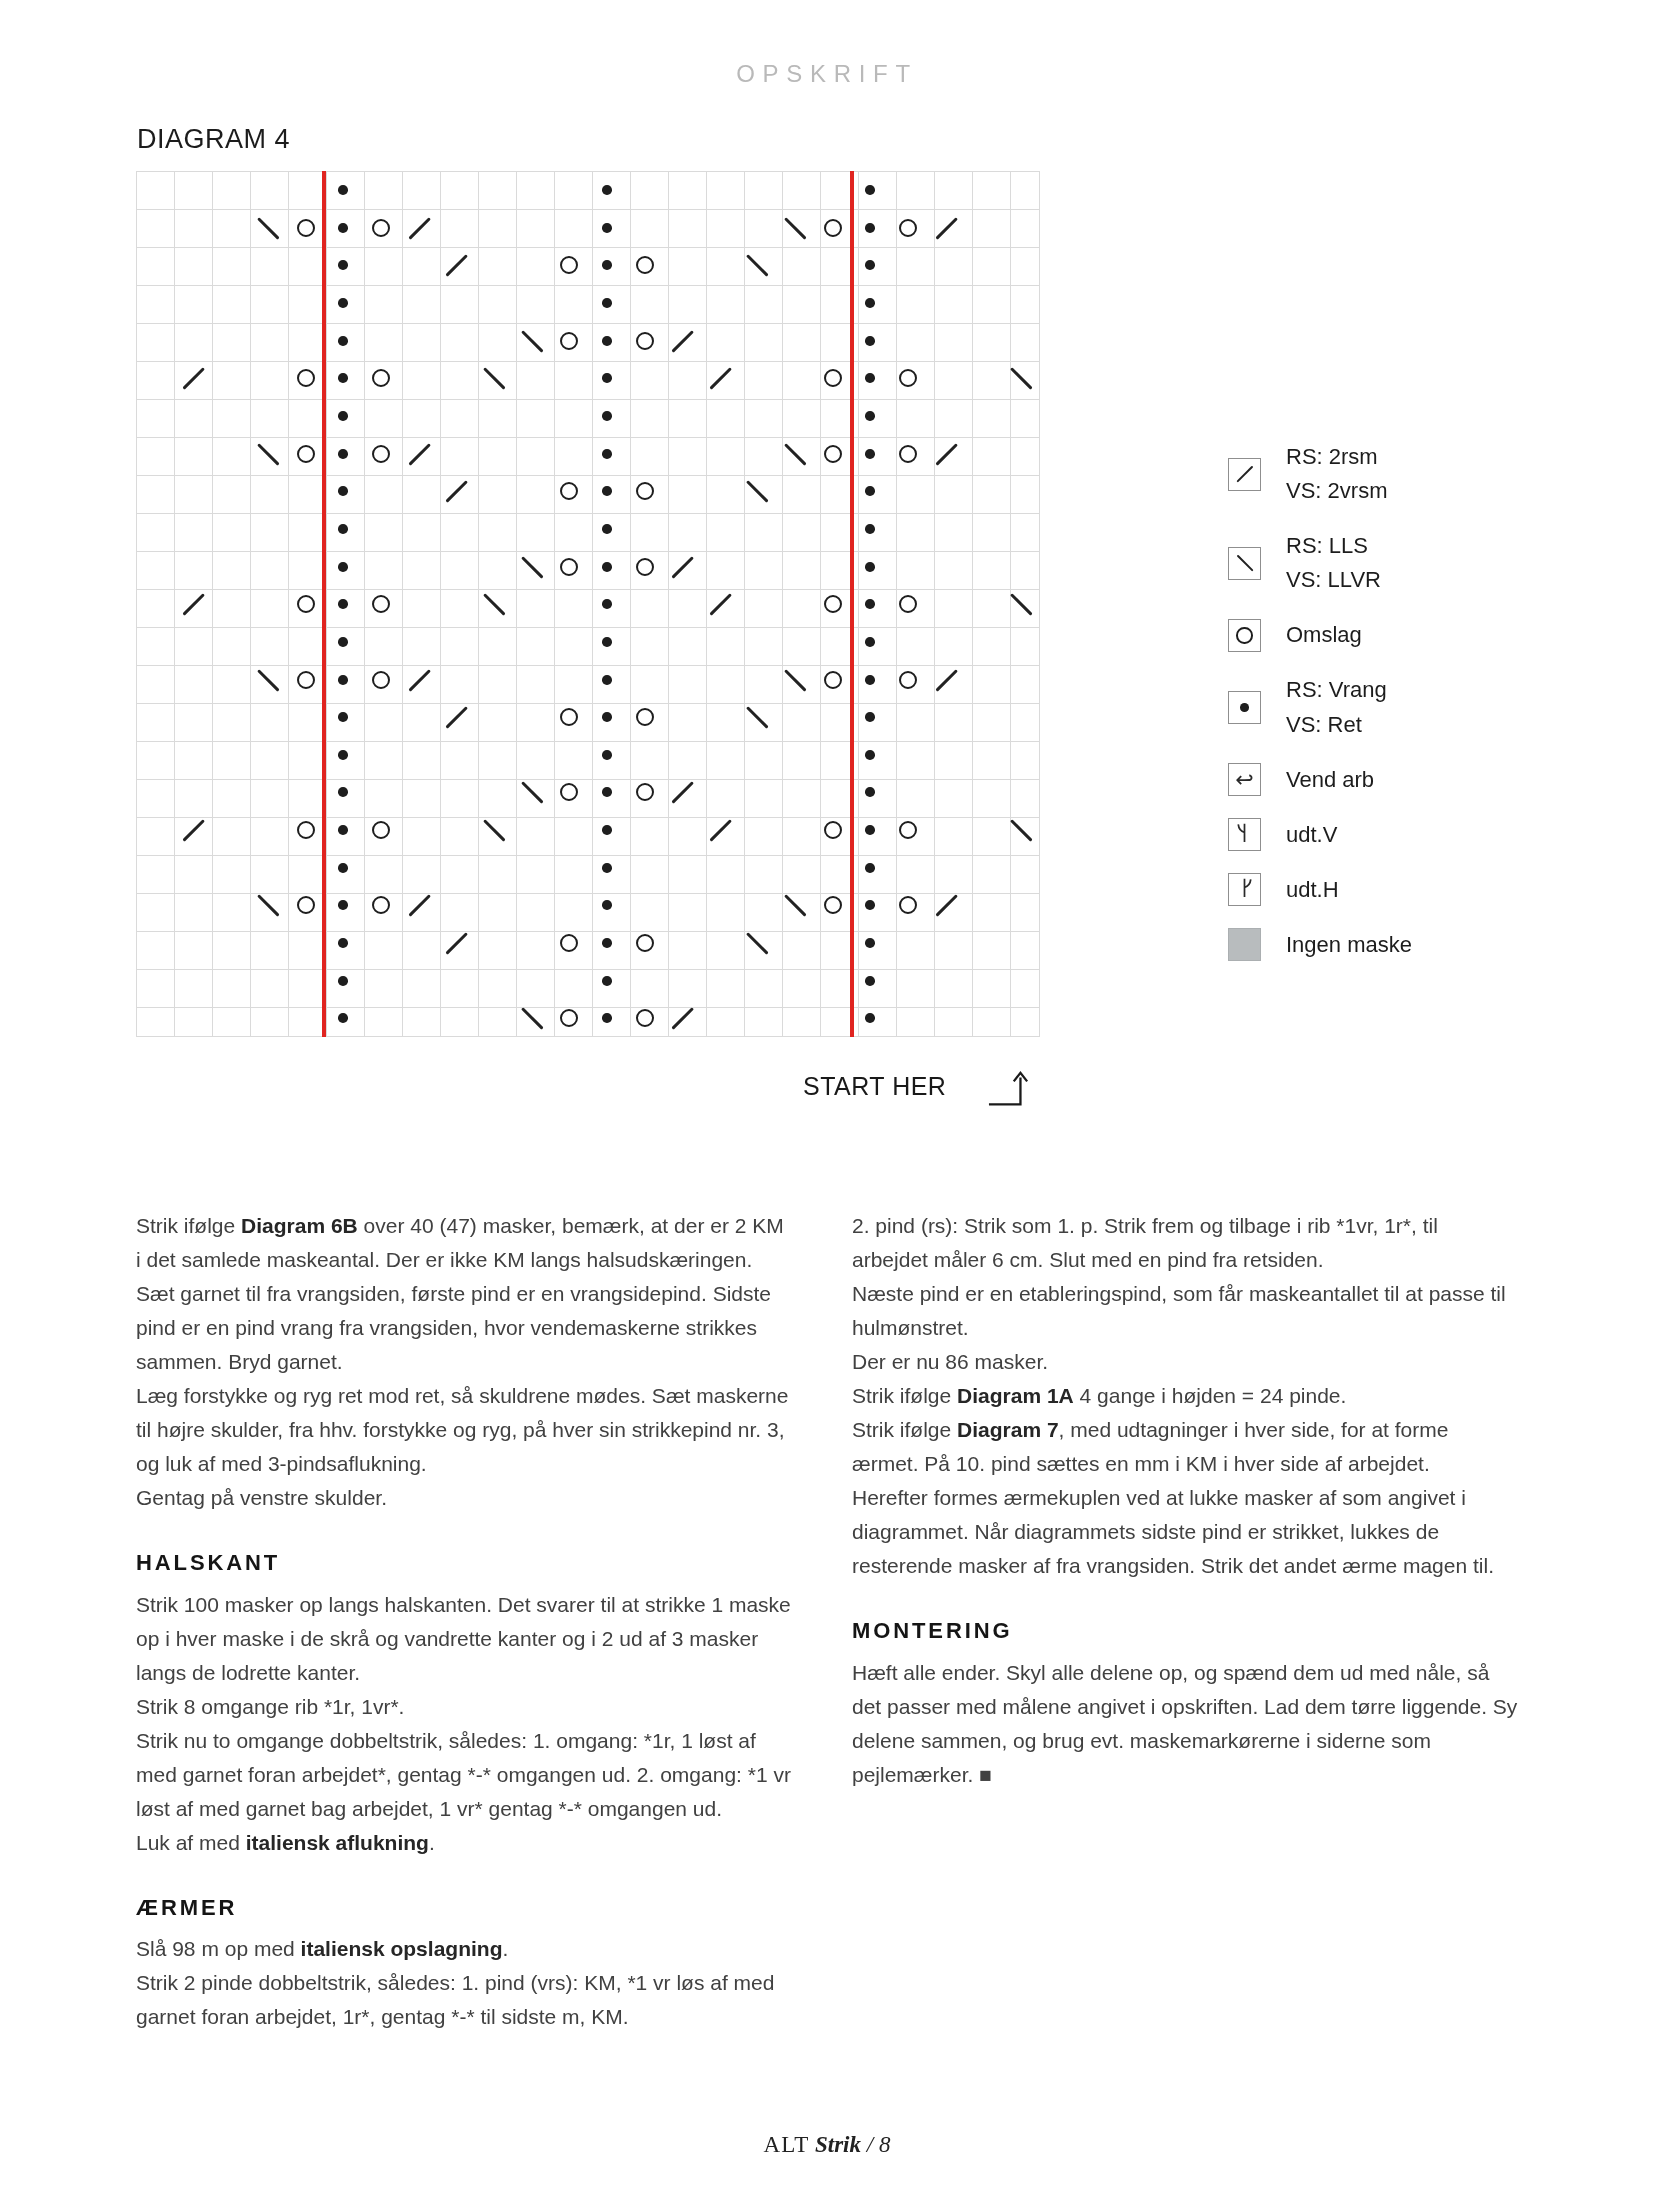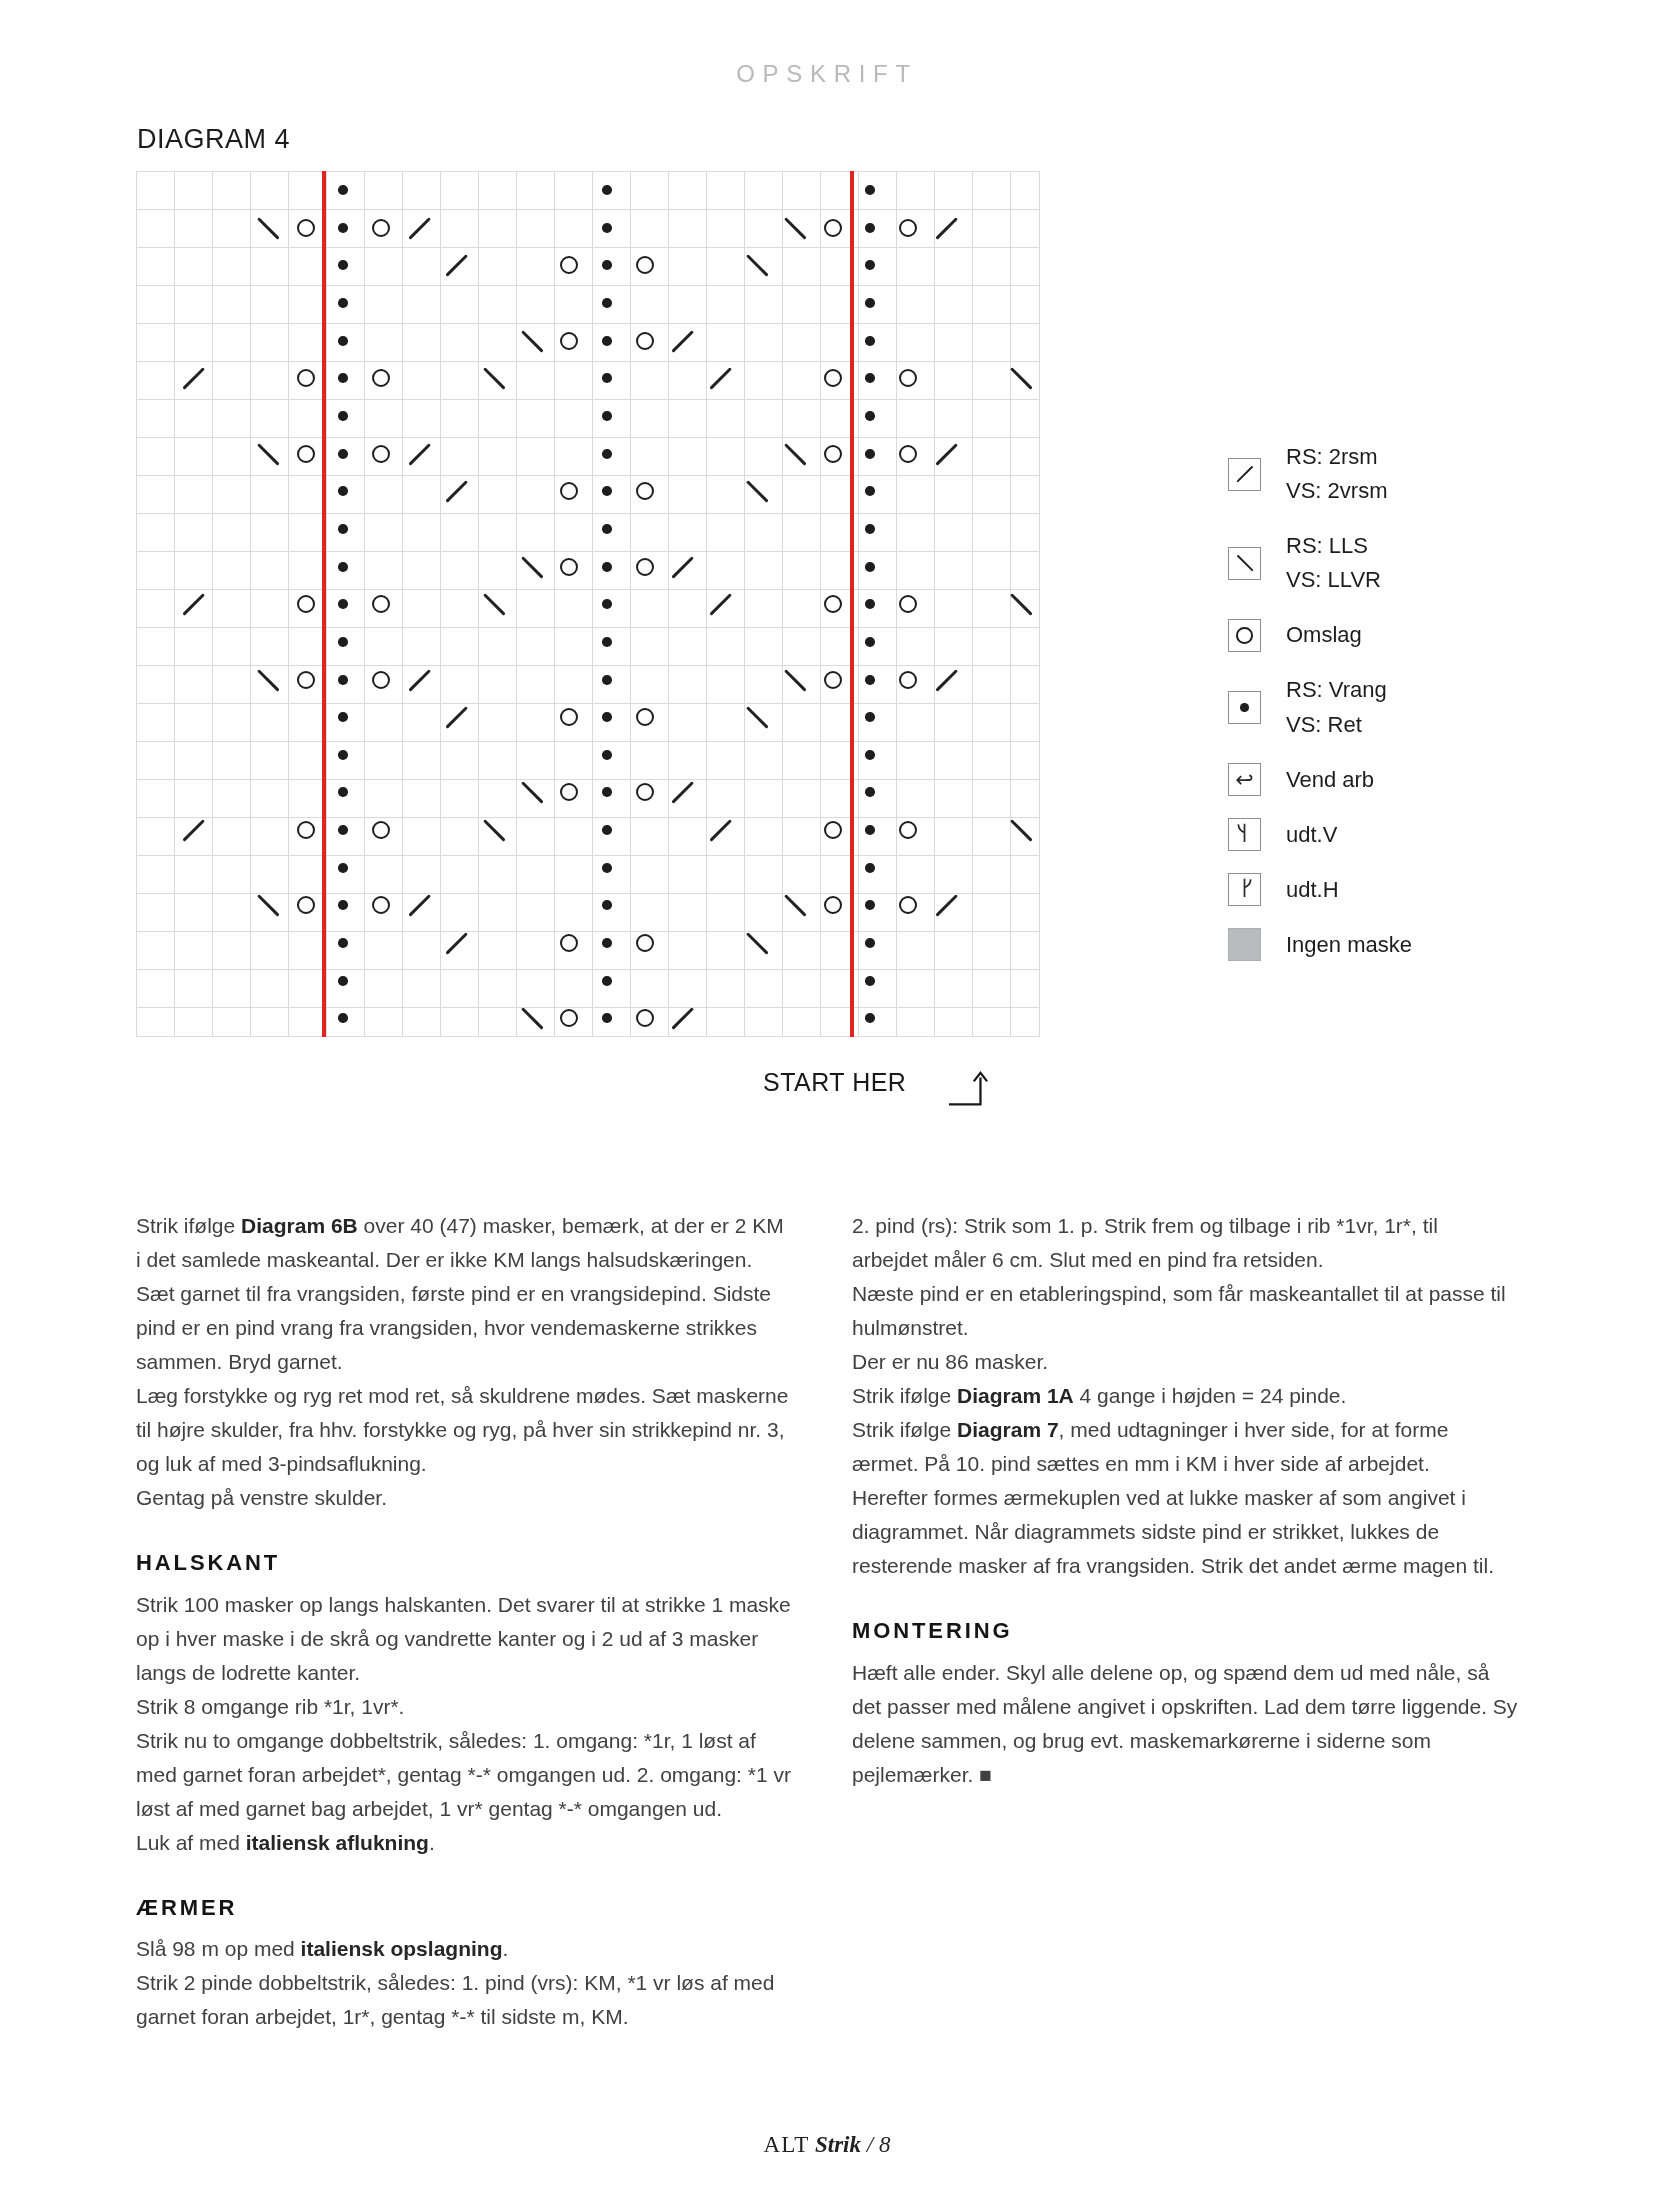--- a/index.html
+++ b/index.html
@@ -36,22 +36,22 @@
   .legend-box { width:33px; height:33px; border:1px solid #8f8f8f; background:#fff;
                 display:flex; align-items:center; justify-content:center;
                 margin-right:25px; flex:none; }
   .legend-box.filled { background:#b8bcbe; border-color:#abafb1; }
   .legend .sym-slash, .legend .sym-backslash { width:22px; height:2.3px; }
   .legend .sym-o { width:16.4px; height:16.4px; border-width:2.1px; }
   .legend .sym-dot { width:8.7px; height:8.7px; }
   .legend-text { font-size:22px; color:#1d1d1d; line-height:1.55; font-weight:500; }
 
   
-  .start-her { position:absolute; left:763px; top:1068px; display:flex;
-               align-items:flex-start; gap:41px; }
+  .start-her { position:absolute; left:803px; top:1068px; display:flex;
+               align-items:center; gap:41px; }
   .start-label { font-size:25px; color:#191919; font-weight:500;
                  letter-spacing:0.5px; padding-bottom:4.8px; }
 
   
   .columns { position:absolute; left:136px; top:1209px; width:1383px;
              display:grid; grid-template-columns:658px 667px; column-gap:58px; }
   .col h3 { font-size:22px; letter-spacing:2.9px; color:#151515; font-weight:700;
             margin:35px 0 11.6px 0; }
   .col h3:first-child { margin-top:0; }
   .col p { font-size:21px; line-height:34px; color:#414141; }

